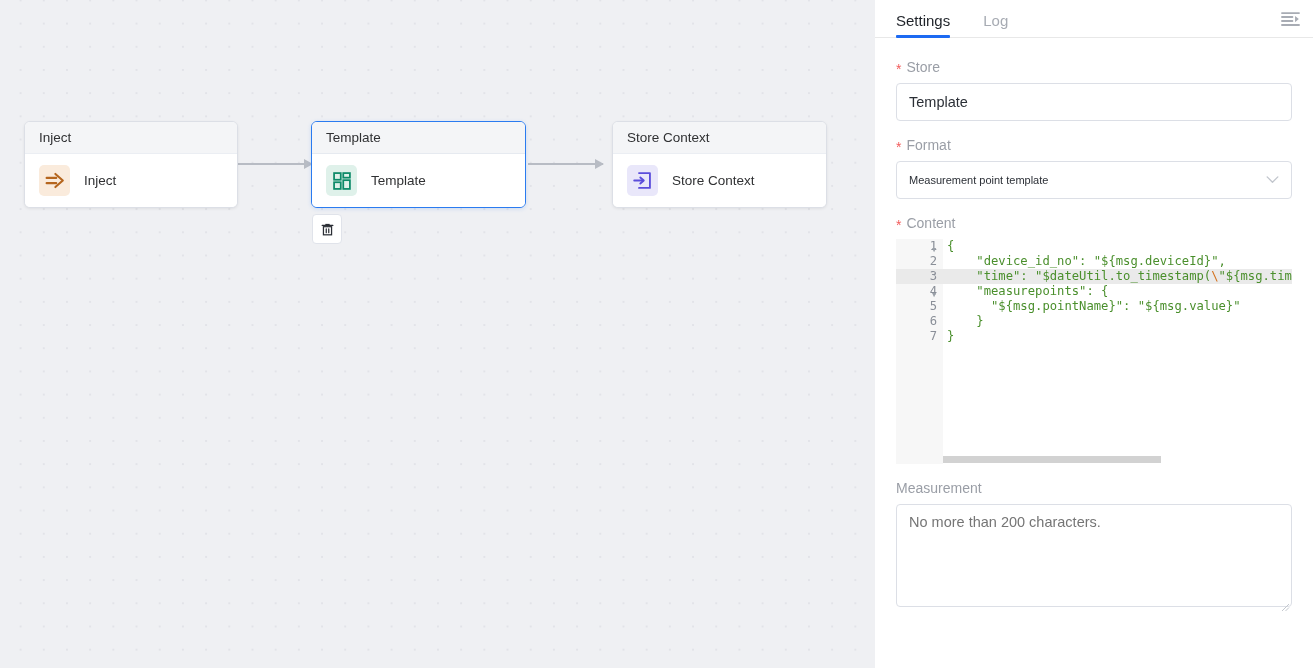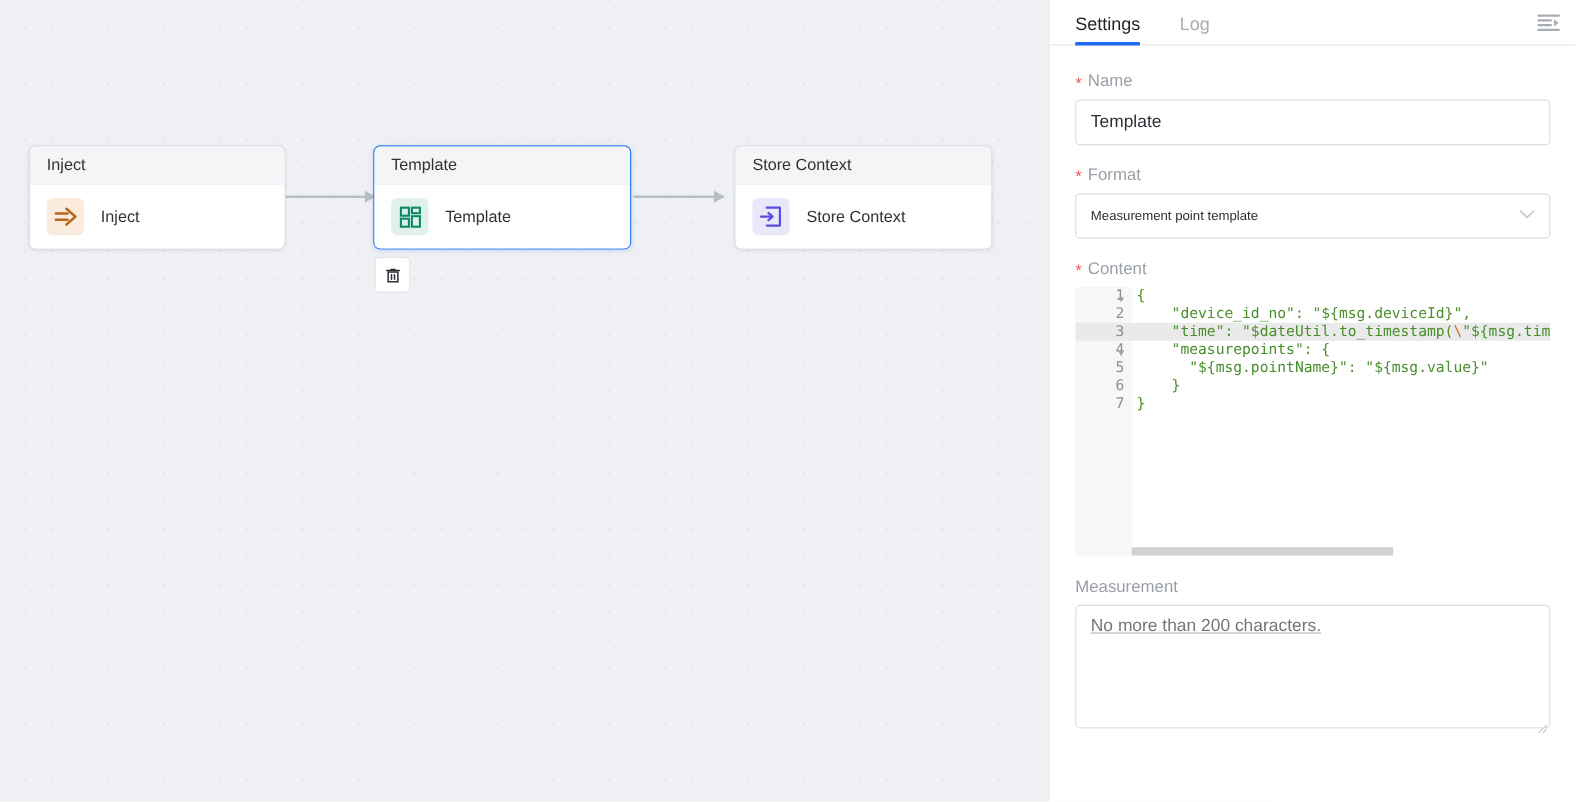--- a/index.html
+++ b/index.html
@@ -286,21 +286,20 @@
     border: 1px solid #dcdfe6;
     border-radius: 4px;
     padding: 9px 12px;
     font-size: 14.5px;
     color: #b6bac1;
     font-family: "Liberation Sans", sans-serif;
     resize: none;
     outline: none;
     background: #fff;
     position: relative;
-    text-decoration: underline;
   }
   .ta-wrap { position: relative; }
   .resize-grip {
     position: absolute;
     right: 2px; bottom: 2px;
     width: 11px; height: 11px;
     pointer-events: none;
   }
 </style>
 </head>
@@ -387,21 +386,21 @@
           <path d="M14.8 5.4l4 3.2-4 3.2z" fill="#a8acb4"></path>
         </svg>
       </div>
     </div>
 
     <div class="panel-body">
 
       <div class="field-block">
         <div class="field-label">
           <span class="req-star">*</span>
-          <span>Name</span>
+          <span>Store</span>
         </div>
         <div class="text-input">
           <span>Template</span>
         </div>
       </div>
 
       <div class="field-block">
         <div class="field-label">
           <span class="req-star">*</span>
           <span>Format</span>

